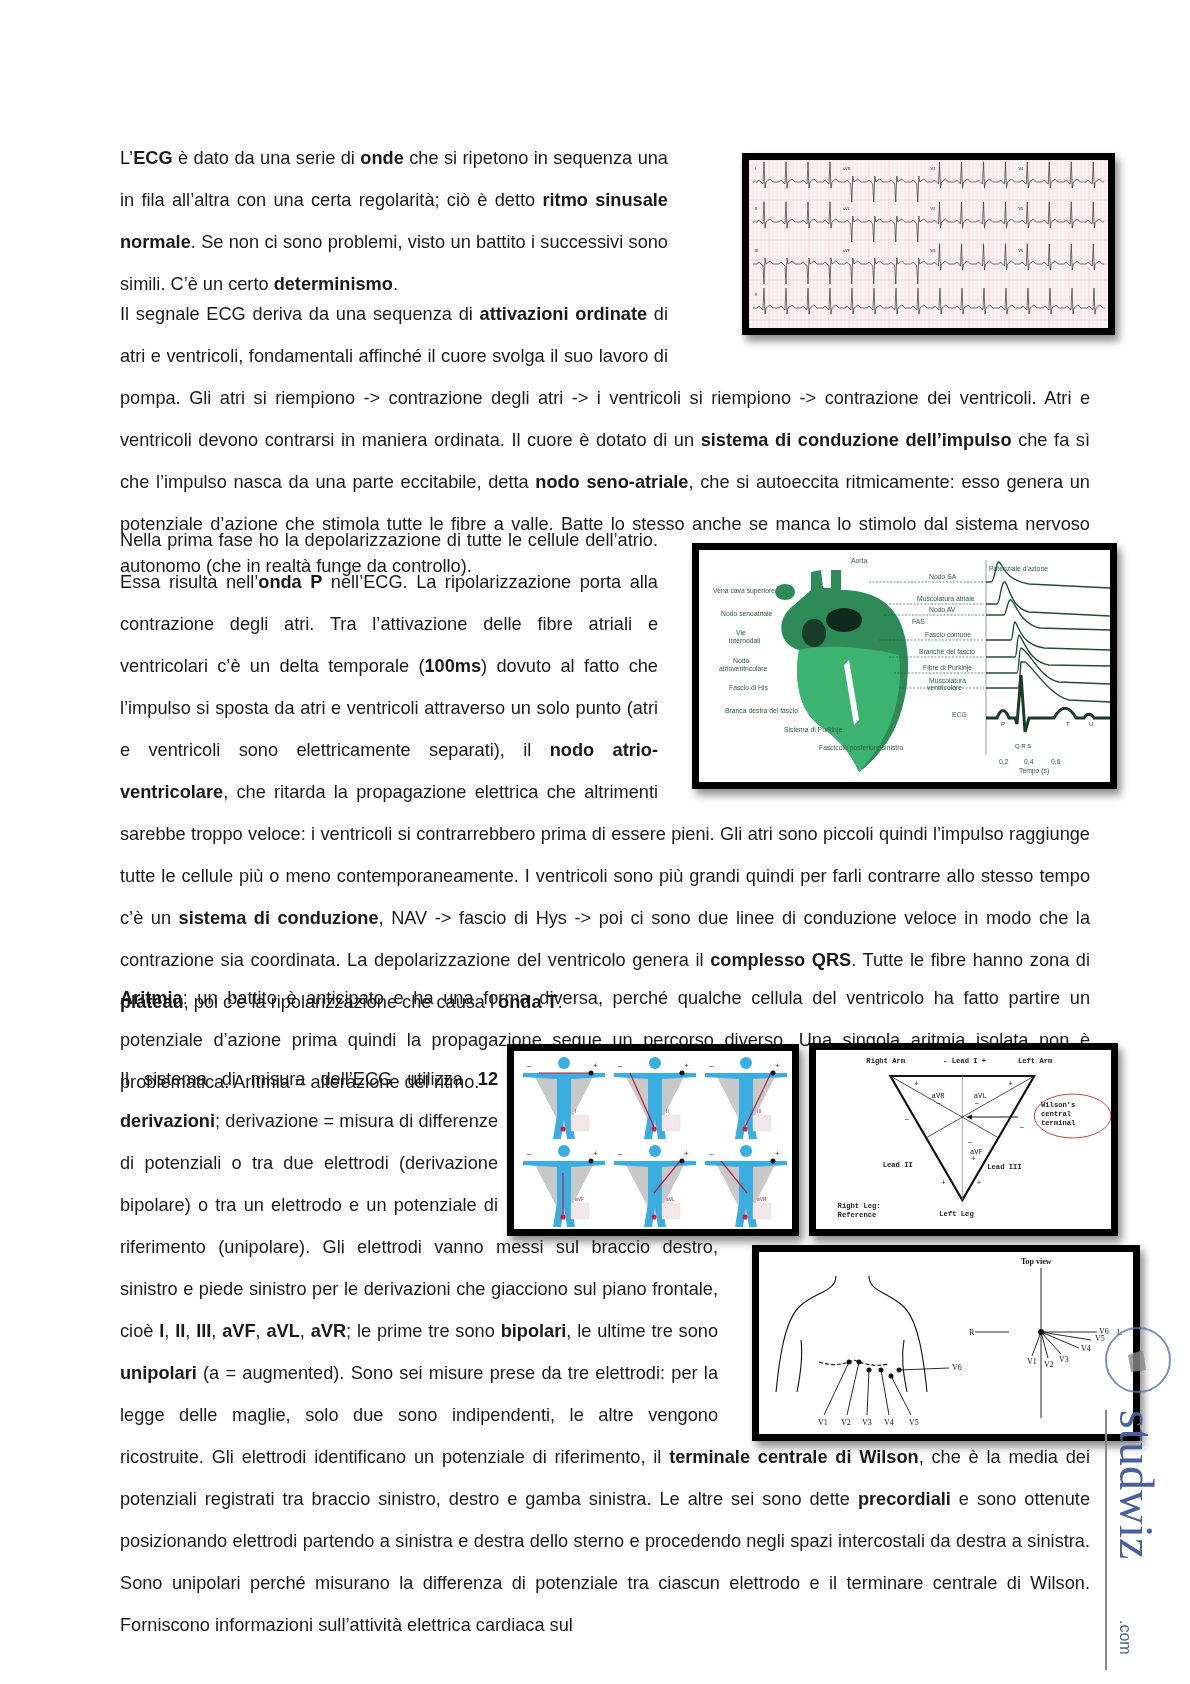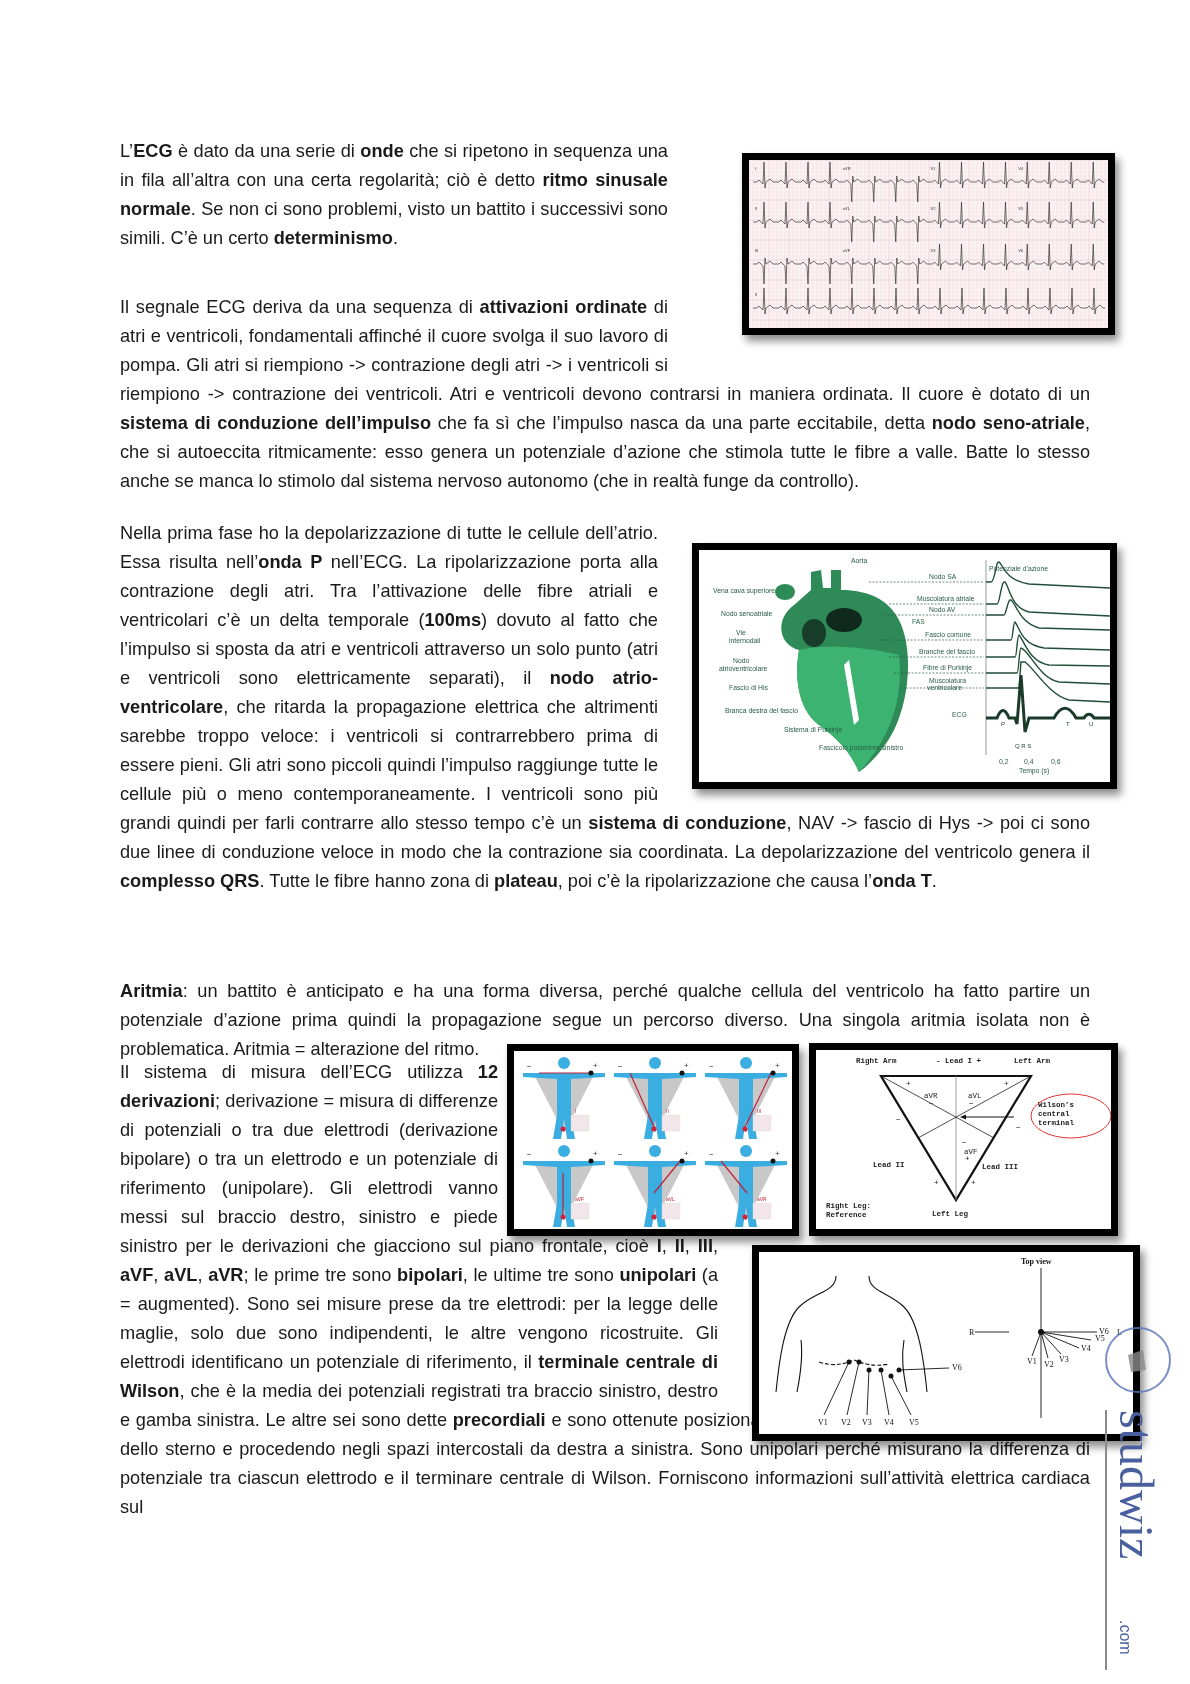--- a/index.html
+++ b/index.html
@@ -1,19 +1,19 @@
 <!DOCTYPE html>
 <html><head>
 <meta charset="utf-8">
 <style>
   html, body { margin: 0; padding: 0; background: #ffffff; }
   body { width: 1190px; height: 1684px; position: relative; overflow: hidden;
          font-family: "Liberation Sans", sans-serif; color: #1a1a1a; }
   .page { position: absolute; left: 0; top: 0; width: 1190px; height: 1684px; }
-  .para { position: absolute; left: 120px; font-size: 18.2px; line-height: 29px;
+  .para { position: absolute; left: 120px; font-size: 18.2px; line-height: 42px;
           text-align: justify; margin: 0; }
   .para b { font-weight: bold; }
   .fig { position: absolute; background: #fff; border: 7px solid #000;
          box-shadow: 4px 6px 8px rgba(0,0,0,0.45); box-sizing: border-box; overflow: hidden; }
   .fig svg { display: block; width: 100%; height: 100%; }
   .float-r { float: right; }
   .watermark { position: absolute; left: 1098px; top: 1320px; width: 80px; height: 360px; }
 </style>
 </head>
 <body>
@@ -332,21 +332,21 @@
       <circle cx="44" cy="74" r="2.5" fill="#d0203a"></circle>
       <circle cx="72" cy="18" r="2.5" fill="#111"></circle>
       <text x="8" y="14" font-size="8" fill="#333">−</text>
       <text x="74" y="13" font-size="8" fill="#333">+</text>
       <rect x="52" y="60" width="18" height="16" fill="#f3e6ea" stroke="#ddc" stroke-width="0.4"></rect>
       <text x="56" y="58" font-size="5" fill="#c0203a" font-family="Liberation Sans, sans-serif">aVR</text>
         </g>
       </svg>
   </div>
 
-  <div class="fig" style="left:809px; top:1043px; width:309px; height:193px;">
+  <div class="fig" style="left:809px; top:1043px; width:309px; height:193px;padding-left:12px;">
     <svg viewBox="0 0 295 179" preserveAspectRatio="none">
       <rect width="295" height="179" fill="#fff"></rect>
       <g font-family="Liberation Mono, monospace" font-weight="bold" font-size="7.5" fill="#222">
         <text x="40" y="13">Right Arm</text>
         <text x="120" y="13">-   Lead I   +</text>
         <text x="198" y="13">Left Arm</text>
         <text x="108" y="48" font-weight="normal">aVR</text>
         <text x="152" y="48" font-weight="normal">aVL</text>
         <text x="148" y="104" font-weight="normal">aVF</text>
         <text x="222" y="57">Wilson’s</text>

